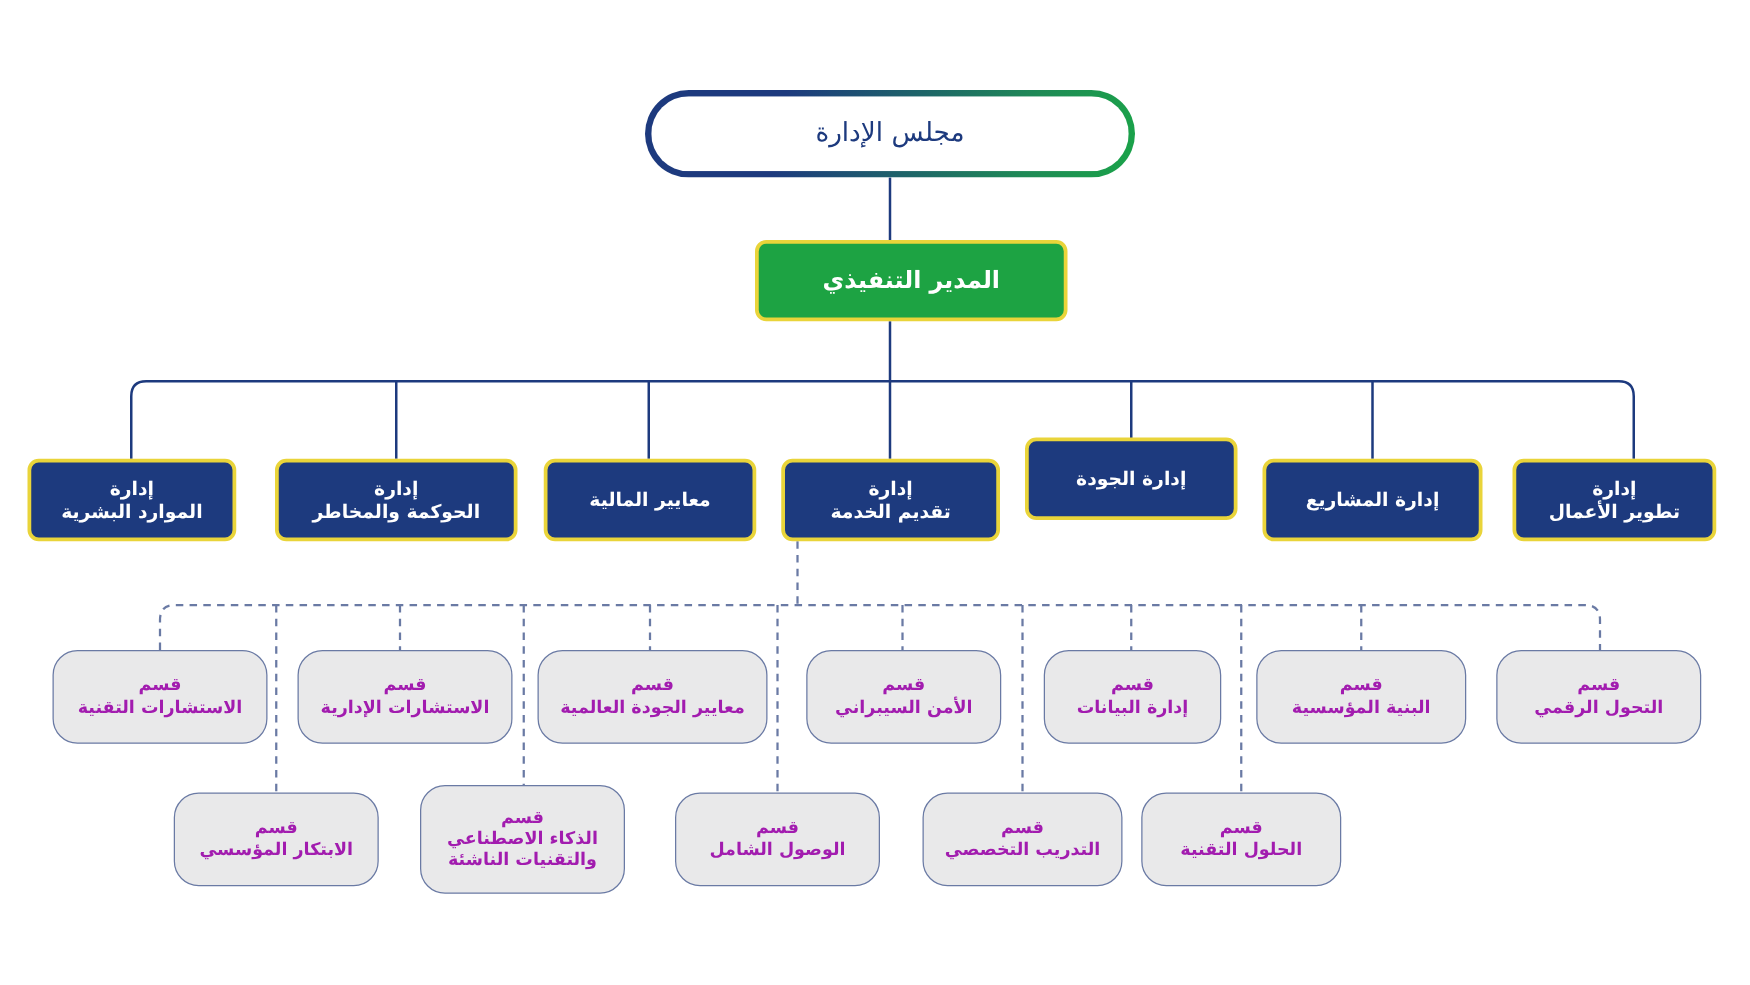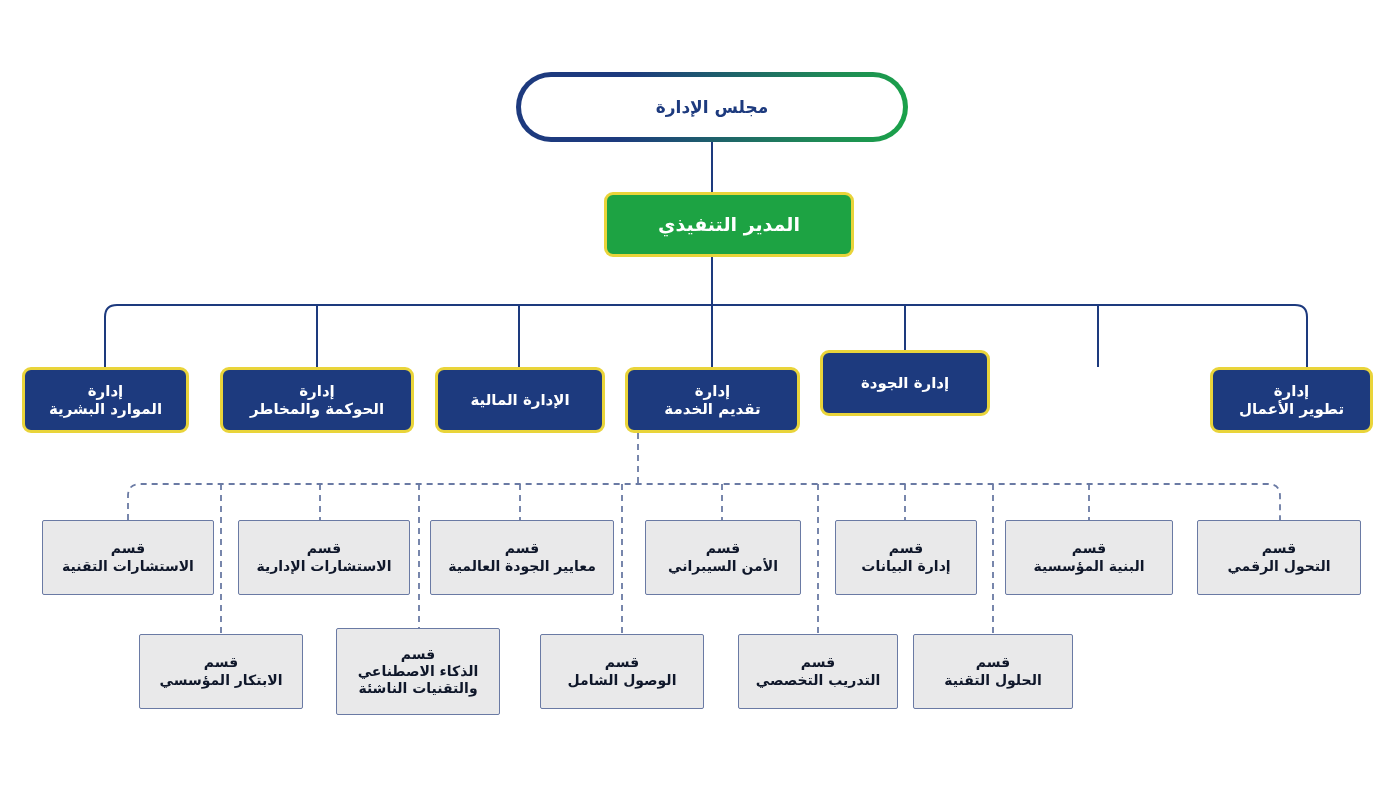--- a/index.html
+++ b/index.html
@@ -44,22 +44,22 @@
     direction: rtl;
     line-height: 1.22;
     white-space: pre-line;
   }
 
   
   .node-board {
     border-radius: 999px;
     background: #ffffff;
     color: #1d3a7e;
-    font-size: 17px;
-    font-weight: bold;
+    font-size: 21px;
+    font-weight: normal;
     padding: 2px;
     background-image: linear-gradient(#fff, #fff),
                       linear-gradient(100deg, #1d3a7e 0%, #1d3a7e 28%, #1f8a56 78%, #1aa349 100%);
     background-origin: border-box;
     background-clip: content-box, border-box;
     border: 3px solid transparent;
   }
   .node-board .node-text {
     width: 100%;
   }
@@ -79,24 +79,24 @@
     border-radius: 9px;
     background: #1d3a7e;
     border: 3px solid #e9d43a;
     color: #ffffff;
     font-size: 15px;
     font-weight: bold;
   }
 
   
   .node-dept {
-    border-radius: 2px;
+    border-radius: 20px;
     background: #e9e9ea;
     border: 1.5px solid #6a7aa4;
-    color: #0f172a;
+    color: #a21caf;
     font-size: 14px;
     font-weight: bold;
   }
 
   .node-text { display: block; width: 100%; }
 </style>
 </head>
 <body>
 
 <div id="chart-root">
@@ -144,32 +144,35 @@
     <span class="node-text">إدارة
 الموارد البشرية</span>
   </div>
 
   <div class="node node-dir" style="left:220px; top:367px; width:194px; height:66px;">
     <span class="node-text">إدارة
 الحوكمة والمخاطر</span>
   </div>
 
   <div class="node node-dir" style="left:435px; top:367px; width:170px; height:66px;">
-    <span class="node-text">الإدارة المالية</span>
+    <span class="node-text">معايير المالية</span>
   </div>
 
   <div class="node node-dir" style="left:625px; top:367px; width:175px; height:66px;">
     <span class="node-text">إدارة
 تقديم الخدمة</span>
   </div>
 
   <div class="node node-dir" style="left:820px; top:350px; width:170px; height:66px;">
     <span class="node-text">إدارة الجودة</span>
   </div>
 
+  <div class="node node-dir" style="left:1010px; top:367px; width:176px; height:66px;">
+    <span class="node-text">إدارة المشاريع</span>
+  </div>
 
   <div class="node node-dir" style="left:1210px; top:367px; width:163px; height:66px;">
     <span class="node-text">إدارة
 تطوير الأعمال</span>
   </div>
 
   <div class="node node-dept" style="left:42px; top:520px; width:172px; height:75px;">
     <span class="node-text">قسم
 الاستشارات التقنية</span>
   </div>

